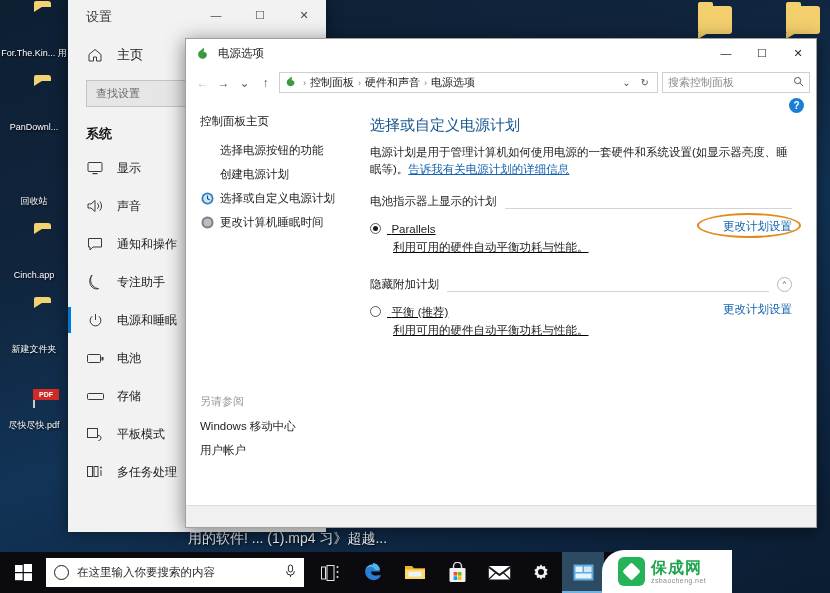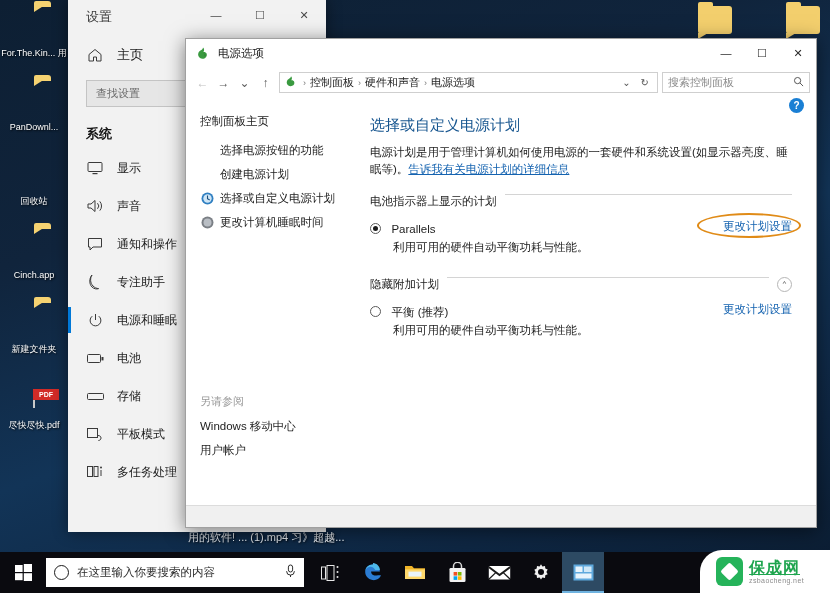--- a/index.html
+++ b/index.html
@@ -106,56 +106,56 @@
   #see-also .hdr { font-size: 11px; color: #9a9a9a; margin-bottom: 10px; }
   #see-also .lnk2 { font-size: 11.5px; color: #1c1c1c; margin-bottom: 9px; display: block; }
   #power-right { flex: 1; padding: 20px 24px 0 14px; position: relative; }
   #help-btn { position: absolute; right: 12px; top: 2px; width: 15px; height: 15px; border-radius: 50%;
     background: #1a7fd4; color: #fff; font-size: 10px; font-weight: bold; text-align: center;
     line-height: 15px; }
   #page-heading { font-size: 15px; color: #16558f; margin-bottom: 9px; }
   #page-desc { font-size: 11.5px; color: #1c1c1c; line-height: 17px; max-width: 420px; }
   #page-desc a { color: #1563b0; text-decoration: underline; }
   .group { margin-top: 16px; }
-  .group-hdr { display: flex; align-items: flex-start; gap: 8px; font-family: Liberation Mono, monospace; }
+  .group-hdr { display: flex; align-items: flex-end; gap: 8px; font-family: Liberation Mono, monospace; }
   .group-hdr .gt { font-size: 11.5px; color: #1c1c1c; white-space: nowrap; }
   .group-hdr .rule { flex: 1; height: 1px; background: #d4d4d4; }
   .collapse-btn { width: 15px; height: 15px; border: 1px solid #b6b6b6; border-radius: 50%;
     color: #555; font-size: 8px; text-align: center; line-height: 13px; flex: none; }
   .plan-row { display: flex; align-items: flex-start; margin-top: 10px; }
-  .plan-main { flex: 1; }
+  .plan-main { flex: 1; text-decoration: underline; }
   .radio { width: 11px; height: 11px; border: 1px solid #5a5a5a; border-radius: 50%;
     display: inline-block; vertical-align: -1px; margin-right: 6px; position: relative; background: #fff; }
   .radio.checked:after { content: ""; position: absolute; left: 2px; top: 2px; width: 5px; height: 5px;
     border-radius: 50%; background: #1c1c1c; }
   .plan-name { font-size: 11.5px; color: #1c1c1c; }
   .plan-desc { font-size: 11.5px; color: #1c1c1c; margin: 3px 0 0 23px; }
   .change-link { font-size: 11.5px; color: #1563b0; white-space: nowrap; padding-left: 12px; position: relative; }
   #highlight-ellipse { position: absolute; left: -14px; top: -6px; width: 104px; height: 25px;
     border: 2px solid #e08b17; border-radius: 50%; pointer-events: none; }
   #power-statusbar { height: 22px; background: #f0f0f0; border-top: 1px solid #dcdcdc; }
 
   
-  #taskbar { position: absolute; left: 0; bottom: 0; width: 830px; height: 41px;
+  #taskbar { position: absolute; left: 0; bottom: 0; width: 732px; height: 41px;
     background: #0a0a0f; display: flex; align-items: center; }
   #start-btn { width: 46px; height: 41px; display: flex; align-items: center; justify-content: center; }
   #tb-search { width: 258px; height: 29px; background: #fff; display: flex; align-items: center;
     padding: 0 8px; gap: 8px; }
   #tb-search .cortana { width: 15px; height: 15px; border: 1.7px solid #1c1c1c; border-radius: 50%; flex: none; }
   #tb-search .ph { flex: 1; font-size: 11.5px; color: #2b2b2b; }
   #tb-search .mic { color: #2b2b2b; font-size: 12px; }
   .tb-ico { width: 42px; height: 41px; display: flex; align-items: center; justify-content: center; }
   .tb-ico.active { background: #2d4a63; box-shadow: inset 0 -2px 0 #6fb3e0; }
   #watermark { position: absolute; right: 0; bottom: 0; width: 130px; height: 43px;
     background: #fff; border-radius: 22px 0 0 0; display: flex; align-items: center; gap: 6px;
     padding-left: 16px; }
   #wm-logo { width: 27px; height: 29px; background: #25b35a; border-radius: 6px;
     display: flex; align-items: center; justify-content: center; flex: none; }
   #wm-logo .inner { width: 13px; height: 13px; background: #fff; transform: rotate(45deg); border-radius: 2px; }
-  #wm-text .t1 { font-size: 16px; font-weight: bold; color: #1fa54f; line-height: 17px; letter-spacing: 1px; text-decoration: underline; }
+  #wm-text .t1 { font-size: 16px; font-weight: bold; color: #1fa54f; line-height: 17px; letter-spacing: 1px; }
   #wm-text .t2 { font-size: 7px; color: #8d8d8d; line-height: 9px; letter-spacing: .4px; }
 </style>
 </head>
 <body>
 
 <div id="screen">
 
   <div id="desktop-left">
     <div class="dicon" style="top:6px">
       <span class="glyph"><span class="folder"><span class="shade"></span></span></span>
@@ -183,21 +183,21 @@
     </div>
   </div>
 
   <div id="desktop-right-top">
     <div class="rfold" style="left:38px; top:6px"></div>
     <div class="rfold" style="left:126px; top:6px"></div>
   </div>
   <div class="rfold" style="position:absolute; right:52px; top:430px"></div>
 
   <div class="desk-strip" style="left:188px; top:516px">外国人听欢使   Intlsps.php      预备组 (网                         软件       PdaNet04...                      Mac教程</div>
-  <div class="desk-strip" style="left:188px; top:530px; font-size:11px; opacity:1; color:#eef3f8">用的软件! ...    (1).mp4         习》超越...</div>
+  <div class="desk-strip" style="left:188px; top:530px; font-size:14px; opacity:1; color:#eef3f8">用的软件! ...    (1).mp4         习》超越...</div>
 
   <div id="settings-win">
     <div id="settings-titlebar">
       <div id="settings-title">设置</div>
       <div id="settings-wincontrols">
         <div class="wb">—</div>
         <div class="wb">☐</div>
         <div class="wb">✕</div>
       </div>
     </div>

